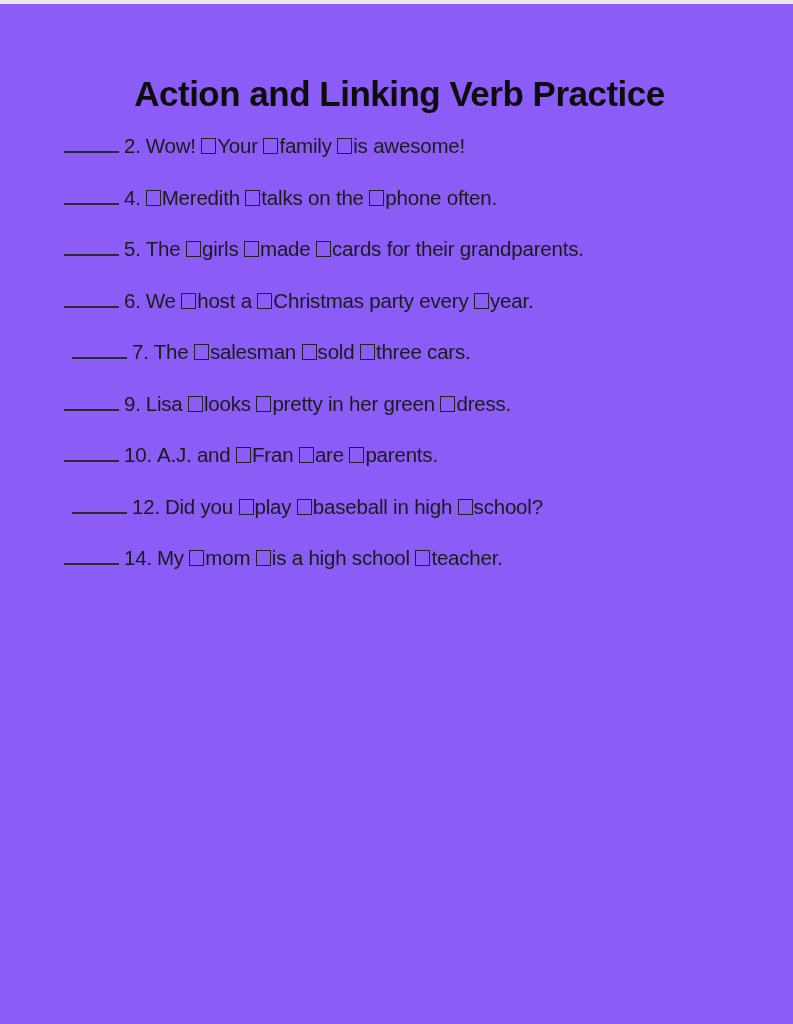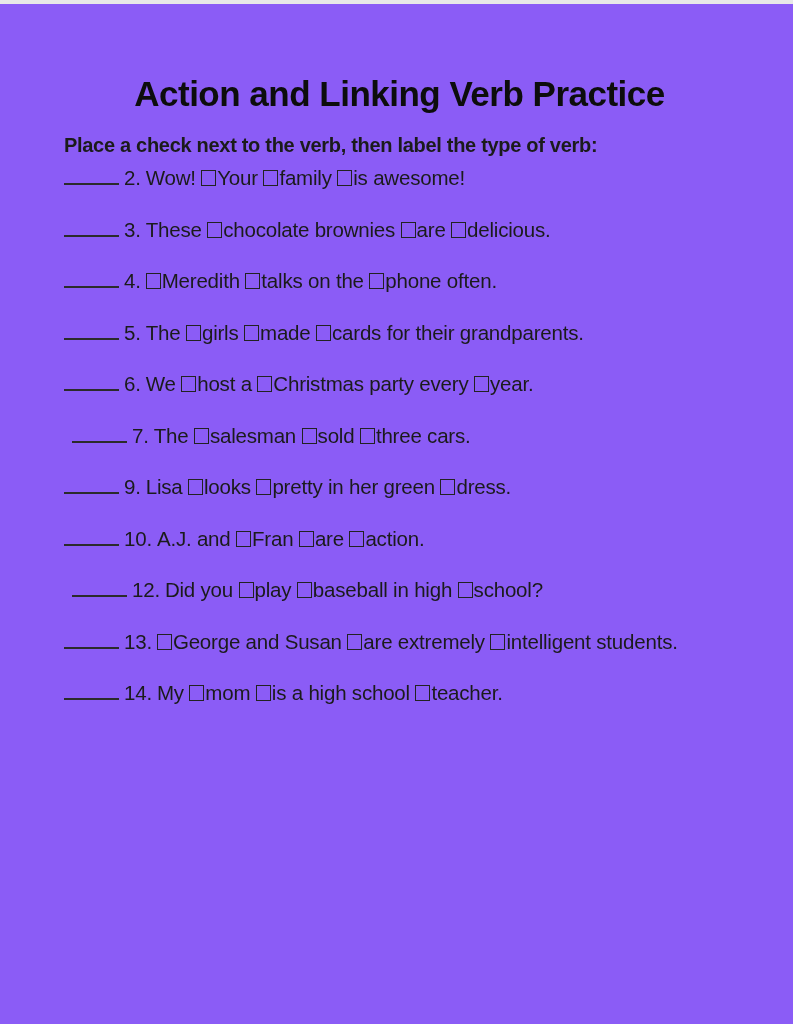--- a/index.html
+++ b/index.html
@@ -73,29 +73,26 @@
     font-weight:700;
   }
   .cb.checked{ border-color:#111; color:#111; }
   .txt{ }
 </style>
 </head>
 <body>
 
 <div class="page">
   <h1 class="title">Action and Linking Verb Practice</h1>
-  <div class="instr1">Place a check next to the verb, then label the type of verb:</div>
 
 
   <div>
       <div class="row"><span class="blank"></span><span class="num">2.</span><span class="sentence"><span class="txt">Wow! </span><span class="cb"></span><span class="txt">Your </span><span class="cb"></span><span class="txt">family </span><span class="cb"></span><span class="txt">is awesome!</span></span></div>
-      <div class="row"><span class="blank"></span><span class="num">3.</span><span class="sentence"><span class="txt">These </span><span class="cb"></span><span class="txt">chocolate brownies </span><span class="cb"></span><span class="txt">are </span><span class="cb"></span><span class="txt">delicious.</span></span></div>
       <div class="row"><span class="blank"></span><span class="num">4.</span><span class="sentence"><span class="cb"></span><span class="txt">Meredith </span><span class="cb"></span><span class="txt">talks on the </span><span class="cb"></span><span class="txt">phone often.</span></span></div>
       <div class="row"><span class="blank"></span><span class="num">5.</span><span class="sentence"><span class="txt">The </span><span class="cb"></span><span class="txt">girls </span><span class="cb"></span><span class="txt">made </span><span class="cb"></span><span class="txt">cards for their grandparents.</span></span></div>
       <div class="row"><span class="blank"></span><span class="num">6.</span><span class="sentence"><span class="txt">We </span><span class="cb"></span><span class="txt">host a </span><span class="cb"></span><span class="txt">Christmas party every </span><span class="cb"></span><span class="txt">year.</span></span></div>
       <div class="row indent"><span class="blank"></span><span class="num">7.</span><span class="sentence"><span class="txt">The </span><span class="cb"></span><span class="txt">salesman </span><span class="cb"></span><span class="txt">sold </span><span class="cb"></span><span class="txt">three cars.</span></span></div>
       <div class="row"><span class="blank"></span><span class="num">9.</span><span class="sentence"><span class="txt">Lisa </span><span class="cb"></span><span class="txt">looks </span><span class="cb"></span><span class="txt">pretty in her green </span><span class="cb"></span><span class="txt">dress.</span></span></div>
-      <div class="row"><span class="blank"></span><span class="num">10.</span><span class="sentence"><span class="txt">A.J. and </span><span class="cb"></span><span class="txt">Fran </span><span class="cb"></span><span class="txt">are </span><span class="cb"></span><span class="txt">action.</span></span></div>
+      <div class="row"><span class="blank"></span><span class="num">10.</span><span class="sentence"><span class="txt">A.J. and </span><span class="cb"></span><span class="txt">Fran </span><span class="cb"></span><span class="txt">are </span><span class="cb"></span><span class="txt">parents.</span></span></div>
       <div class="row indent"><span class="blank"></span><span class="num">12.</span><span class="sentence"><span class="txt">Did you </span><span class="cb"></span><span class="txt">play </span><span class="cb"></span><span class="txt">baseball in high </span><span class="cb"></span><span class="txt">school?</span></span></div>
-      <div class="row"><span class="blank"></span><span class="num">13.</span><span class="sentence"><span class="cb"></span><span class="txt">George and Susan </span><span class="cb"></span><span class="txt">are extremely </span><span class="cb"></span><span class="txt">intelligent students.</span></span></div>
       <div class="row"><span class="blank"></span><span class="num">14.</span><span class="sentence"><span class="txt">My </span><span class="cb"></span><span class="txt">mom </span><span class="cb"></span><span class="txt">is a high school </span><span class="cb"></span><span class="txt">teacher.</span></span></div>
     </div>
 </div>
 
 </body></html>

